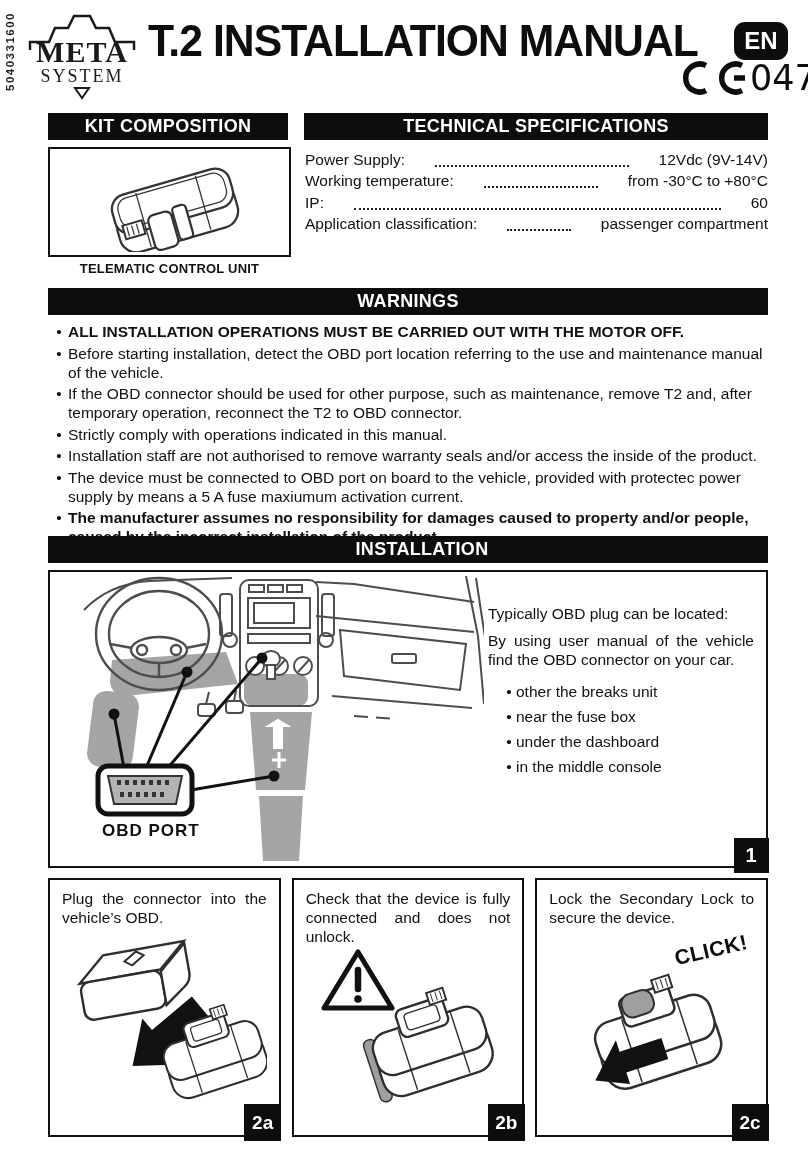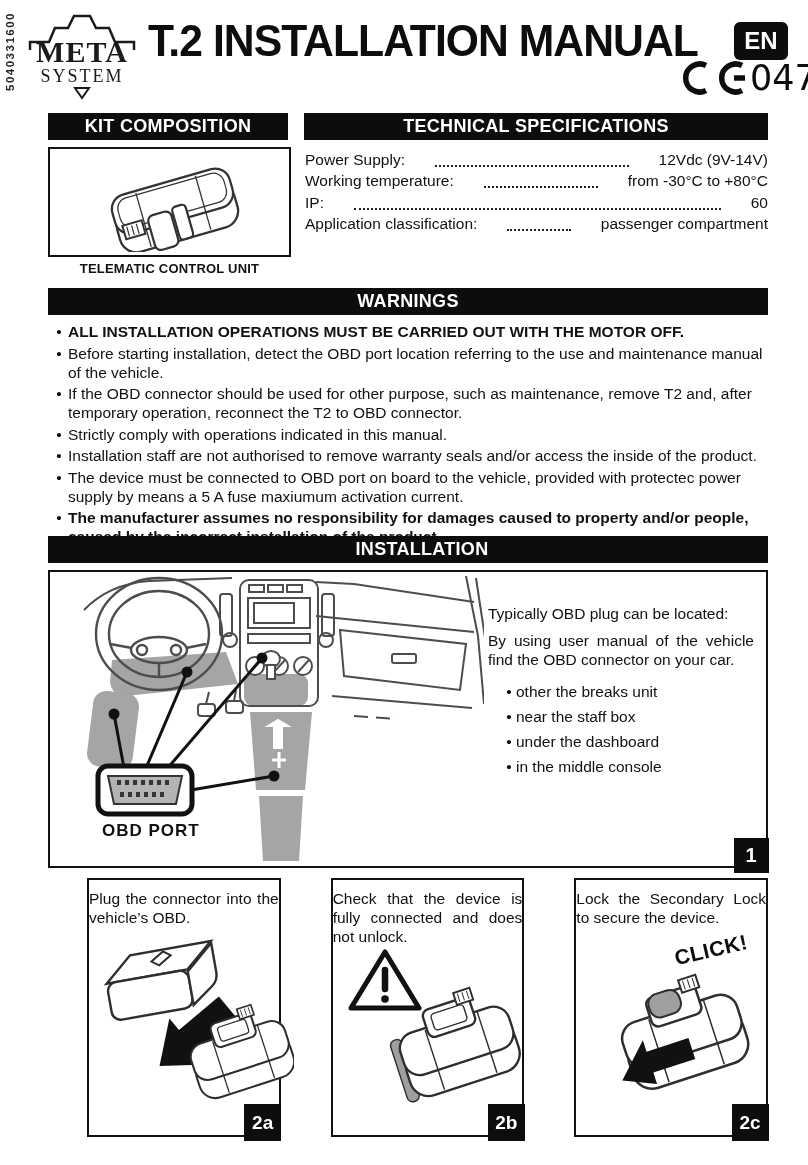--- a/index.html
+++ b/index.html
@@ -19,21 +19,21 @@
     font-size: 11.5px; letter-spacing: 1.5px; font-weight: bold; color:#222;
   }
   .brand { position: absolute; left: 22px; top: 10px; width: 120px; height: 92px; }
   .title {
     position: absolute; left: 148px; top: 16px;
     font-size: 44px; font-weight: bold; letter-spacing: -1px;
     transform: scaleX(0.97); transform-origin: left; white-space: nowrap; color:#0d0d0d;
   }
   .en-badge {
     position: absolute; left: 734px; top: 22px; width: 54px; height: 38px;
-    background: #0d0d0d; color: #fff; border-radius: 6px;
+    background: #0d0d0d; color: #fff; border-radius: 11px;
     display: flex; align-items: center; justify-content: center;
     font-size: 24px; font-weight: bold;
   }
   .ce-row { position: absolute; left: 676px; top: 58px; display: flex; align-items: center; }
   .ce-number { font-size: 35px; color:#0d0d0d; font-family: "DejaVu Sans", sans-serif; }
   
   .bar {
     position: absolute; background: #0d0d0d; color: #fff;
     font-weight: bold; font-size: 18px; line-height: 27px; height: 27px;
     text-align: center; letter-spacing: .3px;
@@ -72,21 +72,21 @@
   .loc-list { list-style: none; }
   .loc-list li { display: flex; margin-bottom: 6px; }
   .loc-list .bullet { width: 14px; flex: 0 0 14px; text-align: center; margin-left: 14px; }
   .num-badge {
     position: absolute; background: #0d0d0d; color: #fff; font-weight: bold;
     display: flex; align-items: center; justify-content: center;
   }
   .badge-1 { right: -2.5px; bottom: -7px; width: 35px; height: 35px; font-size: 20px; }
   
   .panels { position: absolute; left: 48px; top: 878px; width: 720px; height: 259px; display: flex; gap: 11px; }
-  .panel { flex: 1; border: 2.5px solid #111; position: relative; padding: 9px 0; margin-left: 39px; }
+  .panel { flex: 1; border: 2.5px solid #111; position: relative; padding: 9px 12px; }
   .panel-text { font-size: 15.5px; line-height: 19px; text-align: justify; }
   .panel-art { position: absolute; left: 0; top: 52px; width: 100%; text-align: center; }
   .badge-2 { right: -2.5px; bottom: -6px; width: 37px; height: 37px; font-size: 19px; }
   .click-label {
     position: absolute; right: 18px; top: 58px; transform: rotate(-13deg);
     font-weight: bold; font-size: 21px; letter-spacing: .5px; color:#0d0d0d;
   }
   
 </style>
 </head>
@@ -306,21 +306,21 @@
     <div class="inst-text">
       <p style="margin-bottom:8px;">Typically OBD plug can be located:</p>
       <p>By using user manual of the vehicle find the OBD connector on your car.</p>
       <ul class="loc-list">
         <li>
             <span class="bullet">•</span>
             <span>other the breaks unit</span>
           </li>
         <li>
             <span class="bullet">•</span>
-            <span>near the staff box</span>
+            <span>near the fuse box</span>
           </li>
         <li>
             <span class="bullet">•</span>
             <span>under the dashboard</span>
           </li>
         <li>
             <span class="bullet">•</span>
             <span>in the middle console</span>
           </li>
       </ul>

